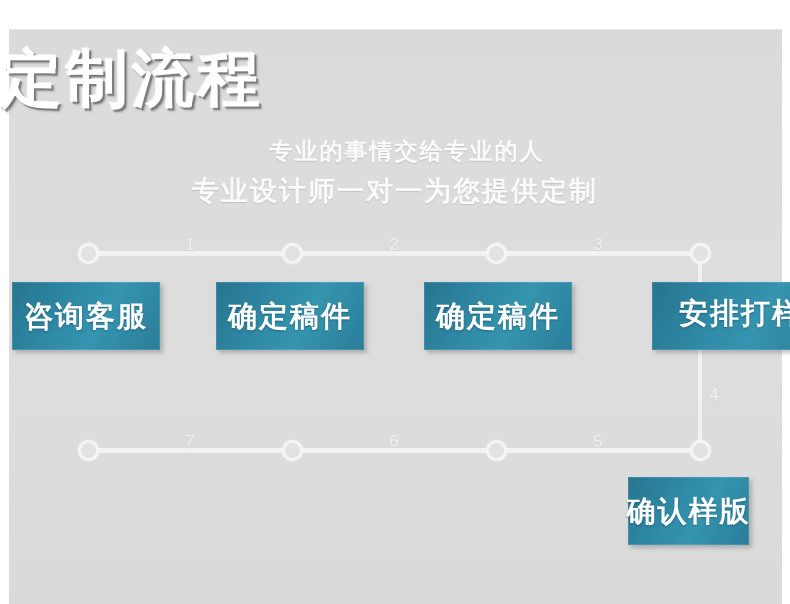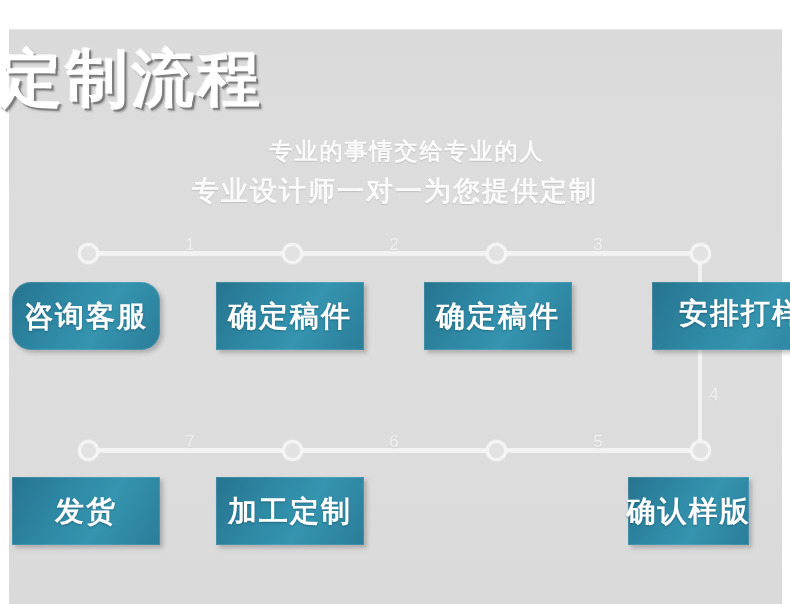--- a/index.html
+++ b/index.html
@@ -161,36 +161,30 @@
 
   <div class="node" style="left:88px;  top:450px;"></div>
   <div class="node" style="left:292px; top:450px;"></div>
   <div class="node" style="left:496px; top:450px;"></div>
   <div class="node" style="left:700px; top:450px;"></div>
 
   <div class="step-num" style="left:190px; top:433px;">7</div>
   <div class="step-num" style="left:394px; top:433px;">6</div>
   <div class="step-num" style="left:598px; top:433px;">5</div>
 
-  <div class="step-box row1" style="left:12px;  width:148px;border-radius:19px;">
+  <div class="step-box row1" style="left:12px;  width:148px;">
     <span class="step-label">咨询客服</span>
   </div>
   <div class="step-box row1" style="left:216px; width:148px;">
     <span class="step-label">确定稿件</span>
   </div>
   <div class="step-box row1" style="left:424px; width:148px;">
     <span class="step-label">确定稿件</span>
   </div>
   <div class="step-box row1" style="left:652px; width:178px;font-family:Liberation Mono, monospace;">
     <span class="step-label">安排打样</span>
   </div>
 
-  <div class="step-box row2" style="left:12px;  width:148px;">
-    <span class="step-label">发货</span>
-  </div>
-  <div class="step-box row2" style="left:216px; width:148px;">
-    <span class="step-label">加工定制</span>
-  </div>
   <div class="step-box row2" style="left:628px; width:121px;">
     <span class="step-label">确认样版</span>
   </div>
 
 </div>
 
 </body></html>

